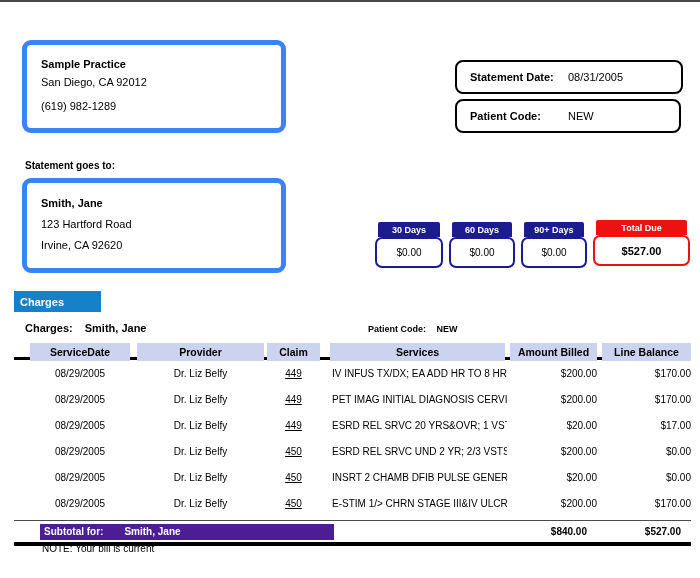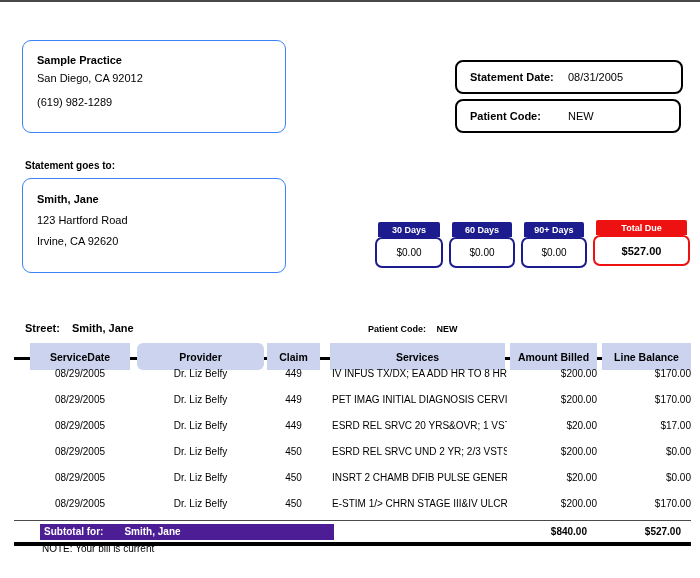--- a/index.html
+++ b/index.html
@@ -12,21 +12,21 @@
     background: #ffffff;
     overflow: hidden;
   }
   .top-edge {
     position: absolute; left: 0; top: 0; width: 700px; height: 2px;
     background: #484848;
   }
   
   .soft-box {
     position: absolute;
-    border: 1px solid #3b82f6;
+    border: 5px solid #3b82f6;
     border-radius: 9px;
     background: #fff;
     padding: 10px 14px;
     font-size: 11px;
   }
   .practice-box { left: 22px; top: 40px; width: 264px; height: 93px; }
   .recipient-box { left: 22px; top: 178px; width: 264px; height: 95px; }
   .soft-box .line { line-height: 18px; }
   .soft-box .name { font-weight: bold; }
   .soft-box .phone { margin-top: 6px; }
@@ -91,35 +91,35 @@
     font-size: 9px; font-weight: bold;
   }
   .patient-code-line .pcode { margin-left: 8px; }
   
   .tbl { position: absolute; left: 14px; top: 343px; width: 677px; }
   .thead { display: flex; height: 14px; }
   .th {
     background: #ccd3ef;
     font-size: 10.5px; font-weight: bold;
     display: flex; align-items: center; justify-content: center;
-    height: 27px;
+    height: 18px;
   }
   .th.c1 { margin-left: 16px; width: 100px; }
-  .th.c2 { margin-left: 7px;  width: 127px; border-radius: 6px; }
+  .th.c2 { margin-left: 7px;  width: 127px; }
   .th.c3 { margin-left: 3px;  width: 53px; }
   .th.c4 { margin-left: 10px; width: 175px; }
   .th.c5 { margin-left: 5px;  width: 87px; }
   .th.c6 { margin-left: 5px;  width: 89px; }
   .thick-rule { height: 3px; background: #000; }
   .thin-rule { height: 1px; background: #4a4a4a; margin-top: 4px; }
   .tr { display: flex; height: 26px; align-items: center; font-size: 10px; }
   .td { overflow: hidden; white-space: nowrap; }
   .td.c1 { margin-left: 16px; width: 100px; text-align: center; }
   .td.c2 { margin-left: 7px;  width: 127px; text-align: center; }
-  .td.c3 { margin-left: 3px;  width: 53px;  text-align: center; }
+  .td.c3 { margin-left: 3px;  width: 53px;  text-align: center; text-decoration: underline; }
   .td.c4 { margin-left: 10px; width: 177px; text-align: center; padding-left: 2px; }
   .td.c5 { margin-left: 3px;  width: 87px;  text-align: right; }
   .td.c6 { margin-left: 5px;  width: 89px;  text-align: right; }
   .subtotal-row {
     display: flex; align-items: center;
     height: 17px; margin-top: 2px;
     font-size: 10px; font-weight: bold;
   }
   .subtotal-bar {
     margin-left: 26px;
@@ -176,22 +176,23 @@
   </div>
   <div class="bucket bkt-90">
     <div class="tab">90+ Days</div>
     <div class="val">$0.00</div>
   </div>
   <div class="bucket total bkt-tot">
     <div class="tab">Total Due</div>
     <div class="val">$527.00</div>
   </div>
 
+  <div class="charges-tab">Charges</div>
   <div class="patient-line">
-    <span>Street:</span>
+    <span>Charges:</span>
     <span class="pname">Smith, Jane</span>
   </div>
   <div class="patient-code-line">
     <span>Patient Code:</span>
     <span class="pcode">NEW</span>
   </div>
 
   <div class="tbl">
     <div class="thead">
       <div class="th c1">ServiceDate</div>

